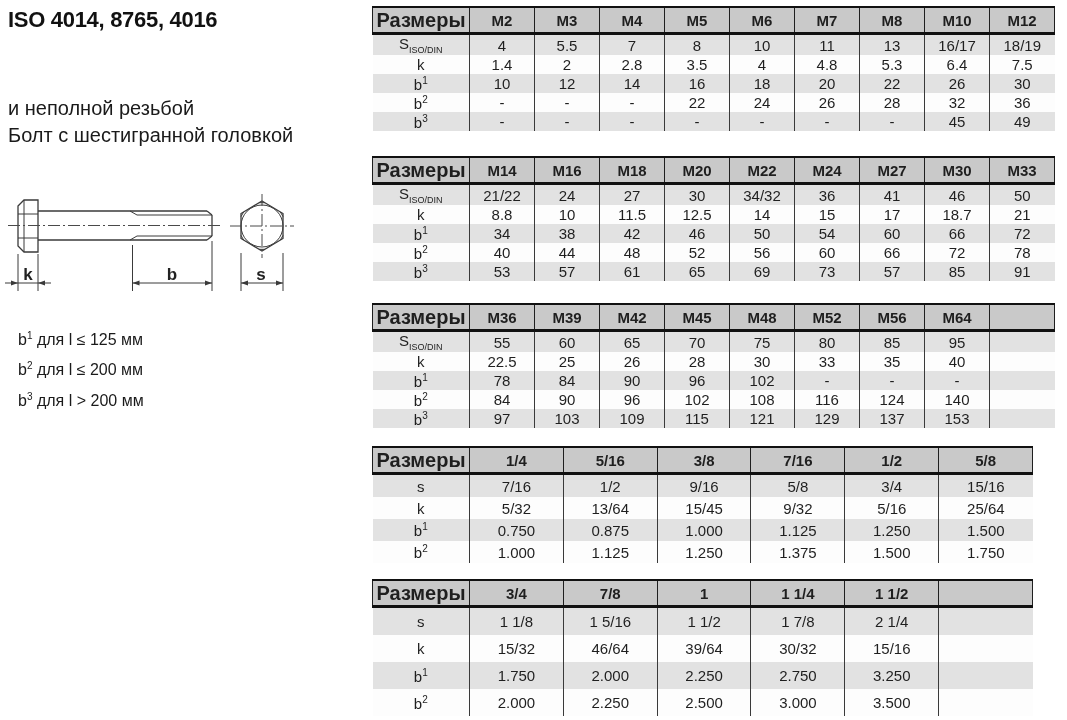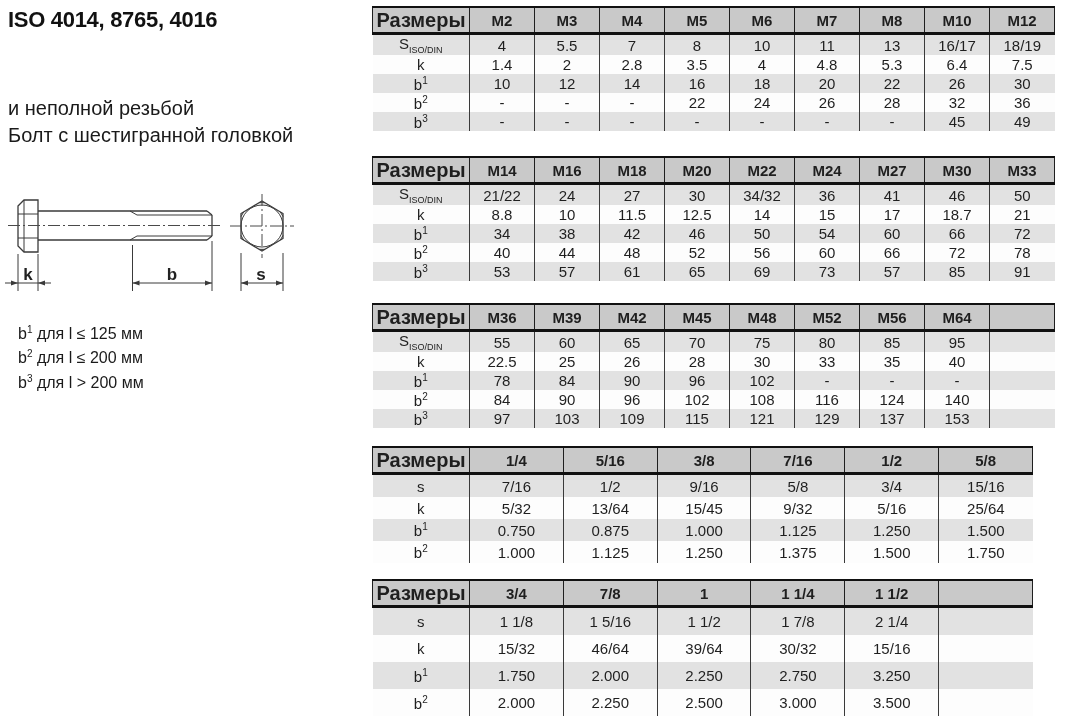--- a/index.html
+++ b/index.html
@@ -13,21 +13,21 @@
     font-size:22px;line-height:29px;font-weight:bold;letter-spacing:-0.3px;color:#111;
   }
   .subtitle{
     position:absolute;left:8px;top:95px;
     font-size:20px;line-height:27px;color:#1a1a1a;
   }
   .footnotes{
     position:absolute;left:18px;top:320px;
     font-size:16px;line-height:20px;color:#1a1a1a;
   }
-  .footnotes div{white-space:nowrap;}
+  .footnotes div{white-space:nowrap;margin-top:6px;}
   .footnotes sup{font-size:10px;}
   .drawing{position:absolute;left:0;top:180px;}
   
   .tbl{position:absolute;}
   .tbl table{
     border-collapse:collapse;table-layout:fixed;width:100%;
     font-size:15px;color:#1f1f1f;
   }
   .tbl th{
     background:#c9c9c9;font-weight:bold;font-size:15px;text-align:center;

